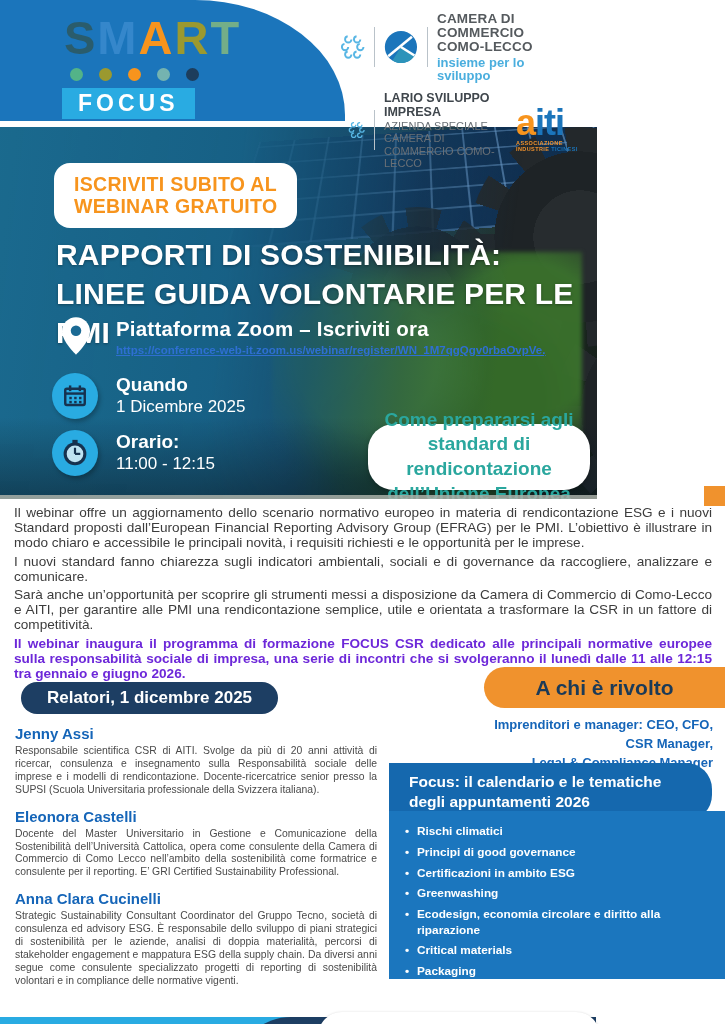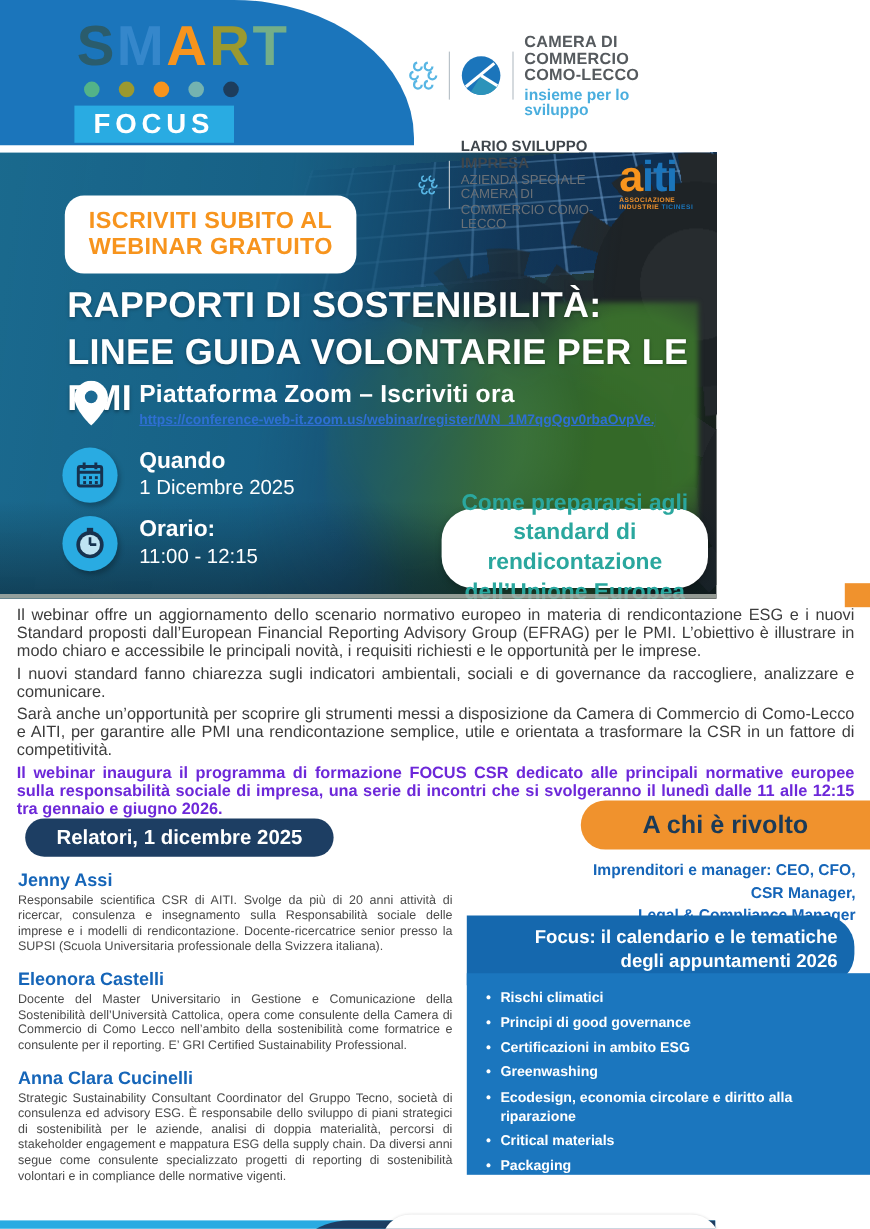--- a/index.html
+++ b/index.html
@@ -13,21 +13,21 @@
   .smart-word { position:absolute; left:64px; top:10px; font-size:47px; font-weight:800; letter-spacing:2px; }
   .sl { display:inline-block; }
   .s1{color:#2a5c6c;} .s2{color:#3587cb;} .s3{color:#f7941d;} .s4{color:#9b992f;} .s5{color:#74ae88;}
   .dots { position:absolute; left:70px; top:68px; display:flex; gap:16px; }
   .dots i { width:13px; height:13px; border-radius:50%; display:block; }
   .d1{background:#53b388;} .d2{background:#9b992f;} .d3{background:#f7941d;} .d4{background:#74b3b0;} .d5{background:#1d3d5c;}
   .focus-bar { position:absolute; left:62px; top:88px; background:#29abe2; color:#fff;
                font-size:23px; font-weight:800; letter-spacing:4px; padding:2px 16px; }
 
   .logos { position:absolute; left:340px; top:12px; right:6px; }
-  .logo-row { display:flex; align-items:center;margin-top:16px; }
+  .logo-row { display:flex; align-items:center; }
   .row1 { justify-content:flex-end; gap:9px; padding-right:6px; margin-bottom:8px; }
   .row2 { justify-content:flex-start; gap:9px; padding-left:8px; }
   .vdiv { width:1px; height:40px; background:#b9c2c9; }
   .camera-text { line-height:1.05; }
   .camera-text .l1, .camera-text .l2 { font-size:13.5px; font-weight:700; color:#555a5e; letter-spacing:.2px; }
   .camera-text .l3 { font-size:13px; font-weight:700; color:#4aaede; margin-top:1px; }
   .lario-text { line-height:1.15; }
   .lario-text .l1 { font-size:12.5px; font-weight:700; color:#3f464c; }
   .lario-text .l2, .lario-text .l3 { font-size:11px; color:#6a7076; }
   .aiti { margin-left:auto; margin-right:6px; text-align:left; }
@@ -102,21 +102,21 @@
   .spk-name { color:#1565b8; font-weight:800; font-size:15px; margin:11px 0 3px 0; }
   .spk-bio { font-size:10.4px; line-height:12.9px; color:#4a4a4a; text-align:justify; }
 
   .rightcol { position:absolute; left:389px; top:0; width:336px; height:309px; }
   .audience-pill { position:absolute; right:0; top:-3px; width:241px; height:41px; background:#f0922d;
                    border-radius:26px 0 0 26px; display:flex; align-items:center; justify-content:center; }
   .audience-pill span { color:#1b3a57; font-weight:800; font-size:21px; }
   .audience-lines { position:absolute; right:12px; top:46px; text-align:right; }
   .audience-lines div { color:#1565b8; font-weight:800; font-size:13px; line-height:1.45; }
   .focus-head { position:absolute; left:0; top:93px; width:323px; background:#1568ae;
-                border-radius:0 26px 26px 0; padding:9px 14px 9px 20px;text-align:right; }
+                border-radius:0 26px 26px 0; padding:9px 14px 9px 20px; }
   .focus-head span { display:block; color:#fff; font-weight:800; font-size:15.5px; line-height:1.3; }
   .topics-box { position:absolute; left:0; top:141px; width:336px; height:168px; background:#1b76be;
                 padding:13px 10px 6px 16px; }
   .topics-box ul { list-style:none; }
   .topics-box li { position:relative; padding-left:12px; color:#fff; font-weight:700; font-size:11.8px;
                    line-height:1.32; margin-bottom:5.2px; }
   .topics-box li::before { content:"•"; position:absolute; left:0; top:0; color:#fff; }
 
   
   .footer { position:absolute; left:0; top:1017px; width:596px; height:45px; background:#29abe2; z-index:7; }

